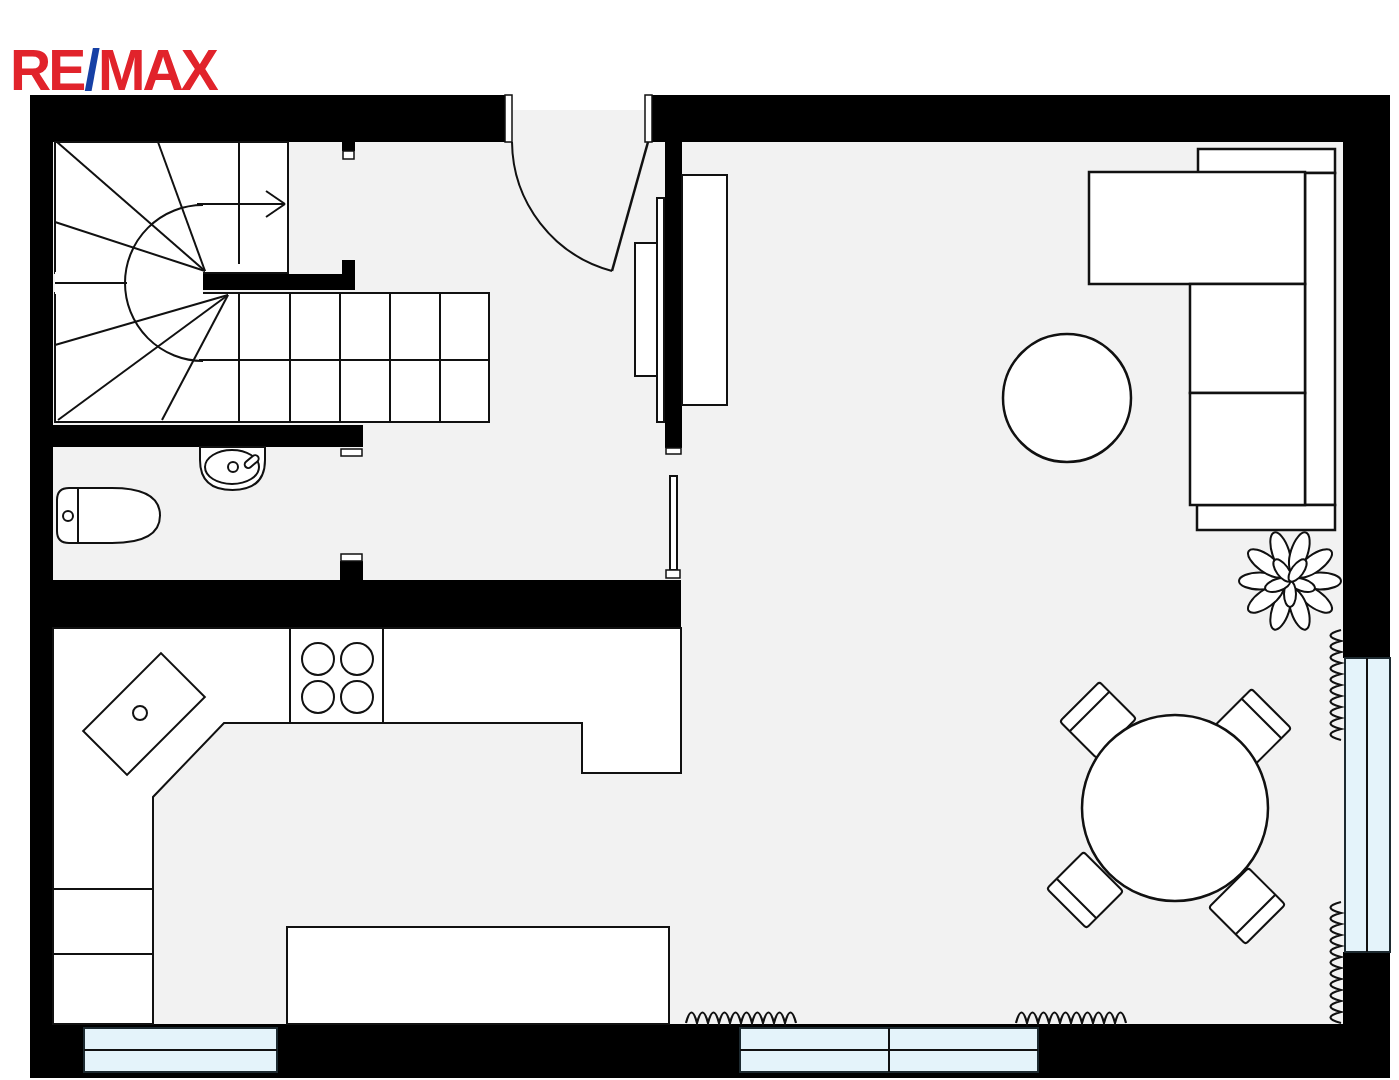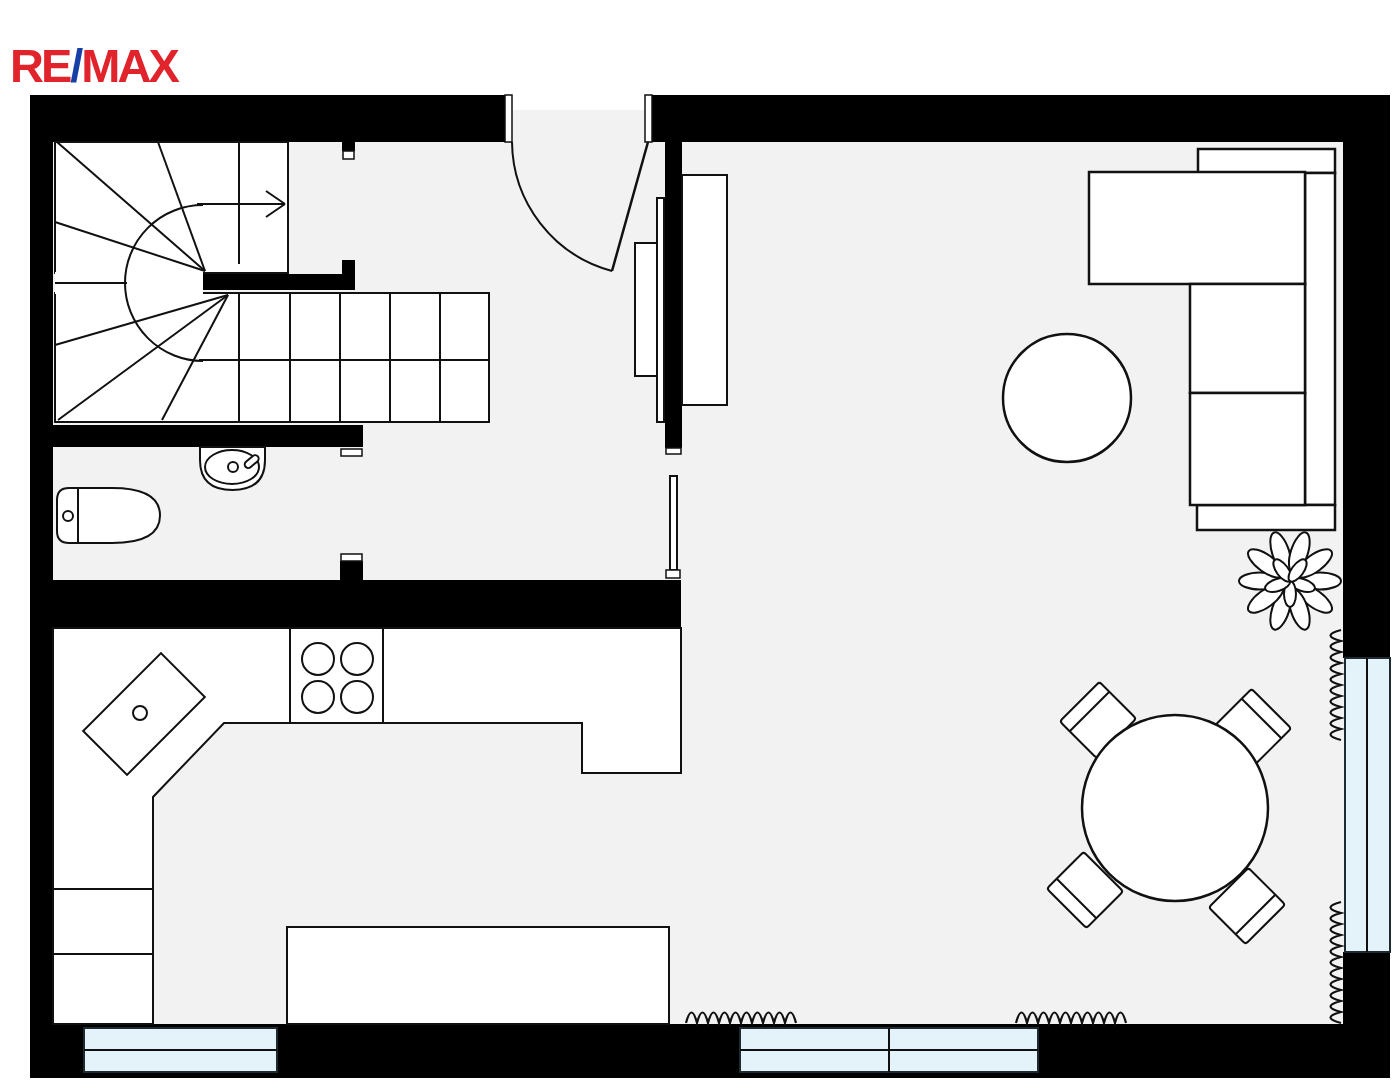--- a/index.html
+++ b/index.html
@@ -13,21 +13,21 @@
   .wall{fill:var(--wall);stroke:none;}
   .floor-rect{fill:var(--floor);stroke:none;}
   .fx{fill:var(--fixture);stroke:var(--outline);stroke-width:2;}
   .fx25{fill:var(--fixture);stroke:var(--outline);stroke-width:2.5;}
   .ln{fill:none;stroke:var(--outline);stroke-width:2;}
   .ln25{fill:none;stroke:var(--outline);stroke-width:2.5;}
   .coil{fill:none;stroke:var(--outline);stroke-width:2.2;}
   .jamb{fill:#ffffff;stroke:var(--outline);stroke-width:1.5;}
   .win{fill:var(--window);stroke:#1d2a30;stroke-width:2;}
   .whitefill{fill:#ffffff;stroke:none;}
-  .logo{position:absolute;left:10px;top:42px;font-weight:bold;font-size:47px;
+  .logo{position:absolute;left:10px;top:42px;font-weight:bold;font-size:57px;
         letter-spacing:-3px;line-height:1;white-space:nowrap;}
   .logo .red{color:var(--brandRed);}
   .logo .blue{color:var(--brandBlue);padding:0 1px;}
 </style>
 </head>
 <body>
 
 <div class="stage">
 
 <svg class="plan-svg" width="1399" height="1080" viewBox="0 0 1399 1080">

